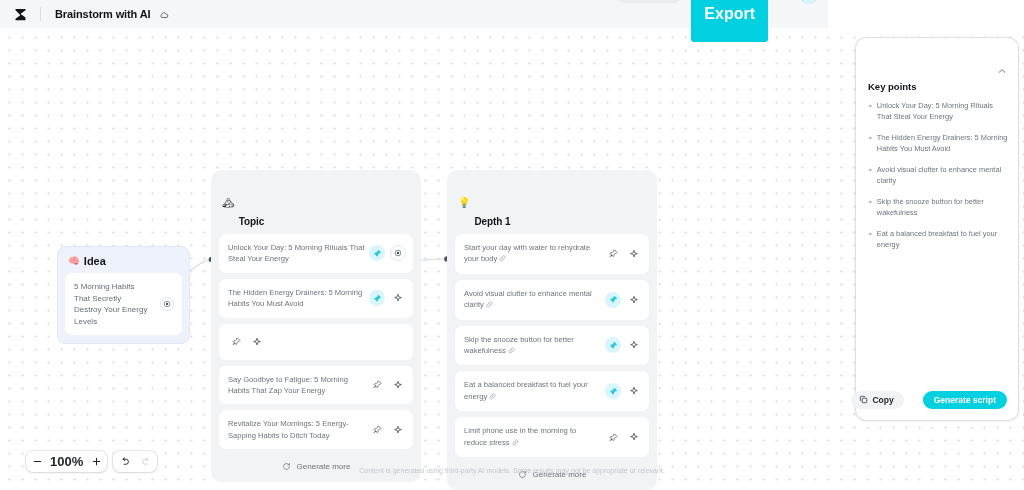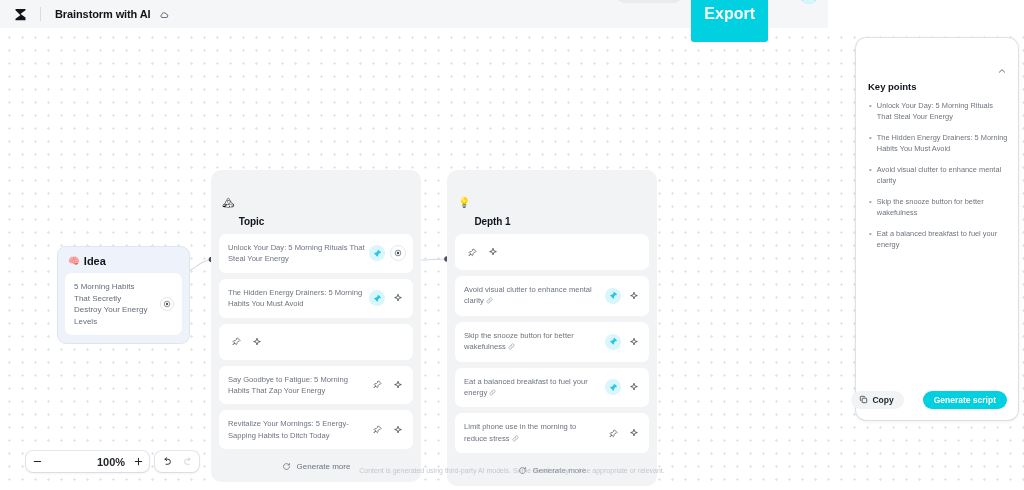--- a/index.html
+++ b/index.html
@@ -158,21 +158,21 @@
 
   
   .zoombar { position:absolute; left:26px; bottom:18px; display:flex; align-items:center; gap:6px; z-index:35;}
   .zgrp {
     display:flex; align-items:center;
     background:#fff; border-radius:7px;
     box-shadow:0 1px 3px rgba(20,25,40,.09), 0 0 0 1px rgba(230,232,238,.9);
     height:21px;
   }
   .zbtn { width:22px; height:21px; display:flex; align-items:center; justify-content:center; cursor:pointer; }
-  .zlabel { font-size:11px; font-weight:700; color:#1f242b; padding:0 2px; min-width:24px; text-align:center;margin-left:47px; }
+  .zlabel { font-size:13px; font-weight:700; color:#1f242b; padding:0 2px; min-width:24px; text-align:center; }
   .disclaimer {
     position:absolute; bottom:16px; left:0; width:1024px;
     text-align:center; font-size:7px; color:#c3c7ce;
   }
 </style>
 </head>
 <body>
 
 <div class="app">
 
@@ -333,20 +333,23 @@
       </div>
     </div>
 
     <div class="col depth">
       <div class="col-head">
         <span class="col-emoji">💡</span>
         <span class="col-title">Depth 1</span>
       </div>
 
       <div class="node">
+        <div class="node-text"><span>Start your day with water to rehydrate your body</span><span class="link-ico"><svg width="7" height="7" viewBox="0 0 24 24">
+                <path d="M10 14a5 5 0 0 0 7 0l3-3a5 5 0 0 0-7-7l-1.5 1.5M14 10a5 5 0 0 0-7 0l-3 3a5 5 0 0 0 7 7l1.5-1.5" fill="none" stroke="#8d949e" stroke-width="2" stroke-linecap="round"></path>
+              </svg></span></div>
         <div class="node-actions">
           <div class="act">
             <svg width="9" height="9" viewBox="0 0 24 24">
                 <path d="M14.8 2.6l6.6 6.6-2.2 2.2-1.7-.5-4.4 4.4.3 3.2-1.9 1.9-4.3-4.3-4.6 4.6 4.6-4.6-4.3-4.3 1.9-1.9 3.2.3 4.4-4.4-.5-1.7z" fill="none" stroke="#2f363f" stroke-width="1.7" stroke-linejoin="round"></path>
               </svg>
           </div>
           <div class="act">
             <svg width="10" height="10" viewBox="0 0 24 24">
                 <path d="M12 3l2 6 6 2-6 2-2 6-2-6-6-2 6-2z" fill="none" stroke="#2f363f" stroke-width="1.7" stroke-linejoin="round"></path>
               </svg>

